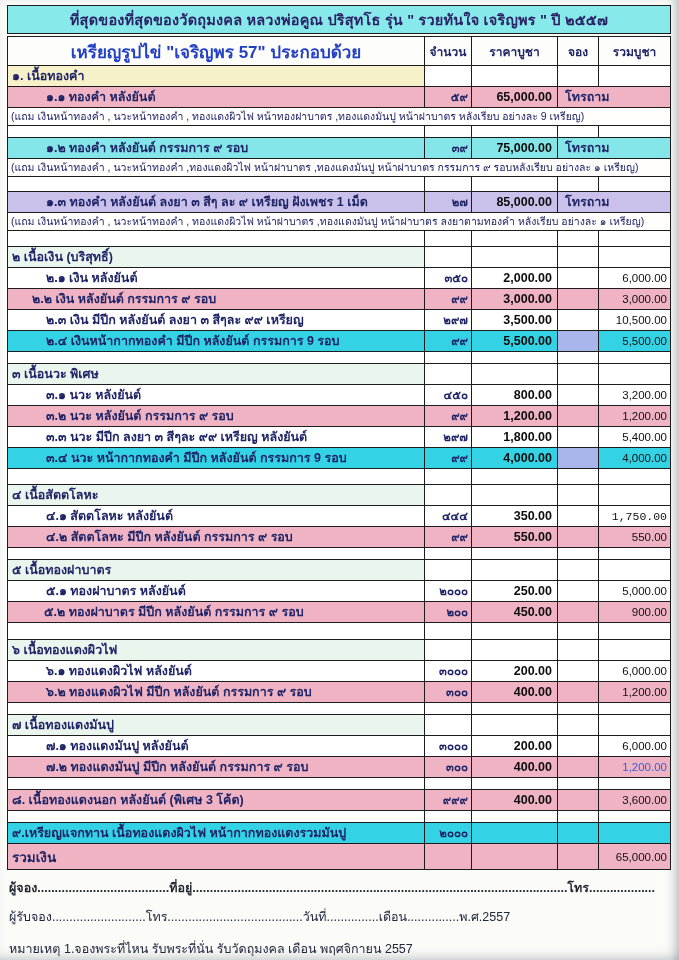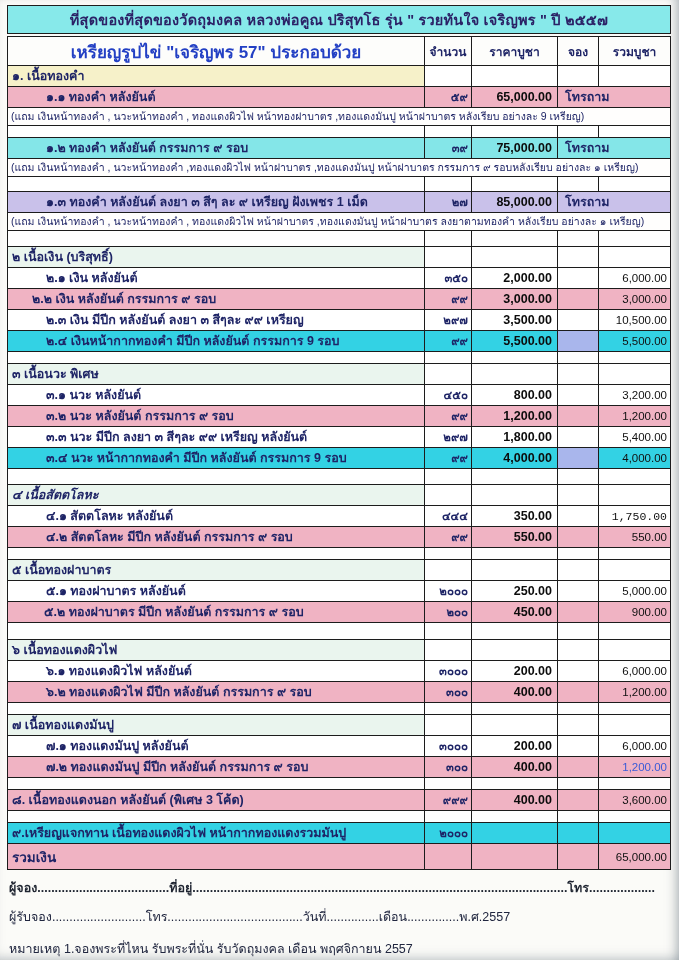--- a/index.html
+++ b/index.html
@@ -255,21 +255,21 @@
           <td data-name="total-cell" style="background: rgb(51, 210, 228);">4,000.00</td>
         </tr>
         <tr data-name="table-row" class="r-spacer">
           <td data-name="desc-cell" style="height: 16px;"></td>
           <td data-name="qty-cell" style="height: 16px;"></td>
           <td data-name="price-cell" style="height: 16px;"></td>
           <td data-name="reserve-cell" style="height: 16px;"></td>
           <td data-name="total-cell" style="height: 16px;"></td>
         </tr>
         <tr data-name="table-row" class="r-section">
-          <td data-name="desc-cell" style="background: rgb(234, 245, 238); font-style: italic;">๔ เนื้อสัตตโลหะ</td>
+          <td data-name="desc-cell" style="background: rgb(234, 245, 238);">๔ เนื้อสัตตโลหะ</td>
           <td data-name="qty-cell"></td>
           <td data-name="price-cell"></td>
           <td data-name="reserve-cell"></td>
           <td data-name="total-cell"></td>
         </tr>
         <tr data-name="table-row" class="r-item">
           <td data-name="desc-cell" class="indent" style="background: rgb(255, 255, 255);">๔.๑  สัตตโลหะ หลังยันต์</td>
           <td data-name="qty-cell" style="background: rgb(255, 255, 255);">๔๔๔</td>
           <td data-name="price-cell" style="background: rgb(255, 255, 255);">350.00</td>
           <td data-name="reserve-cell" style="background: rgb(255, 255, 255);"></td>

